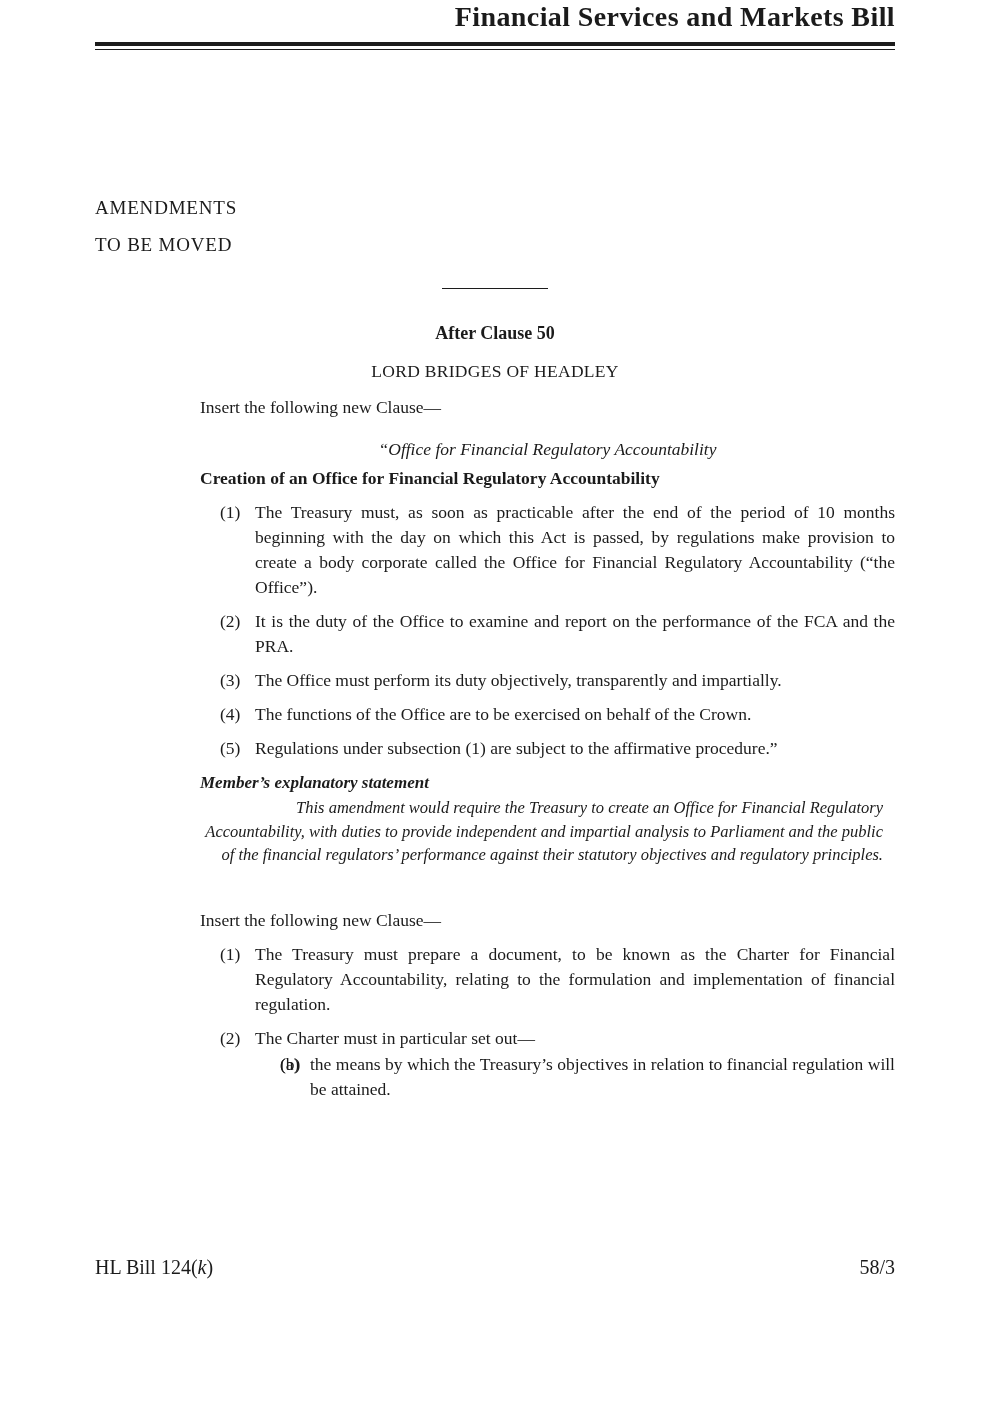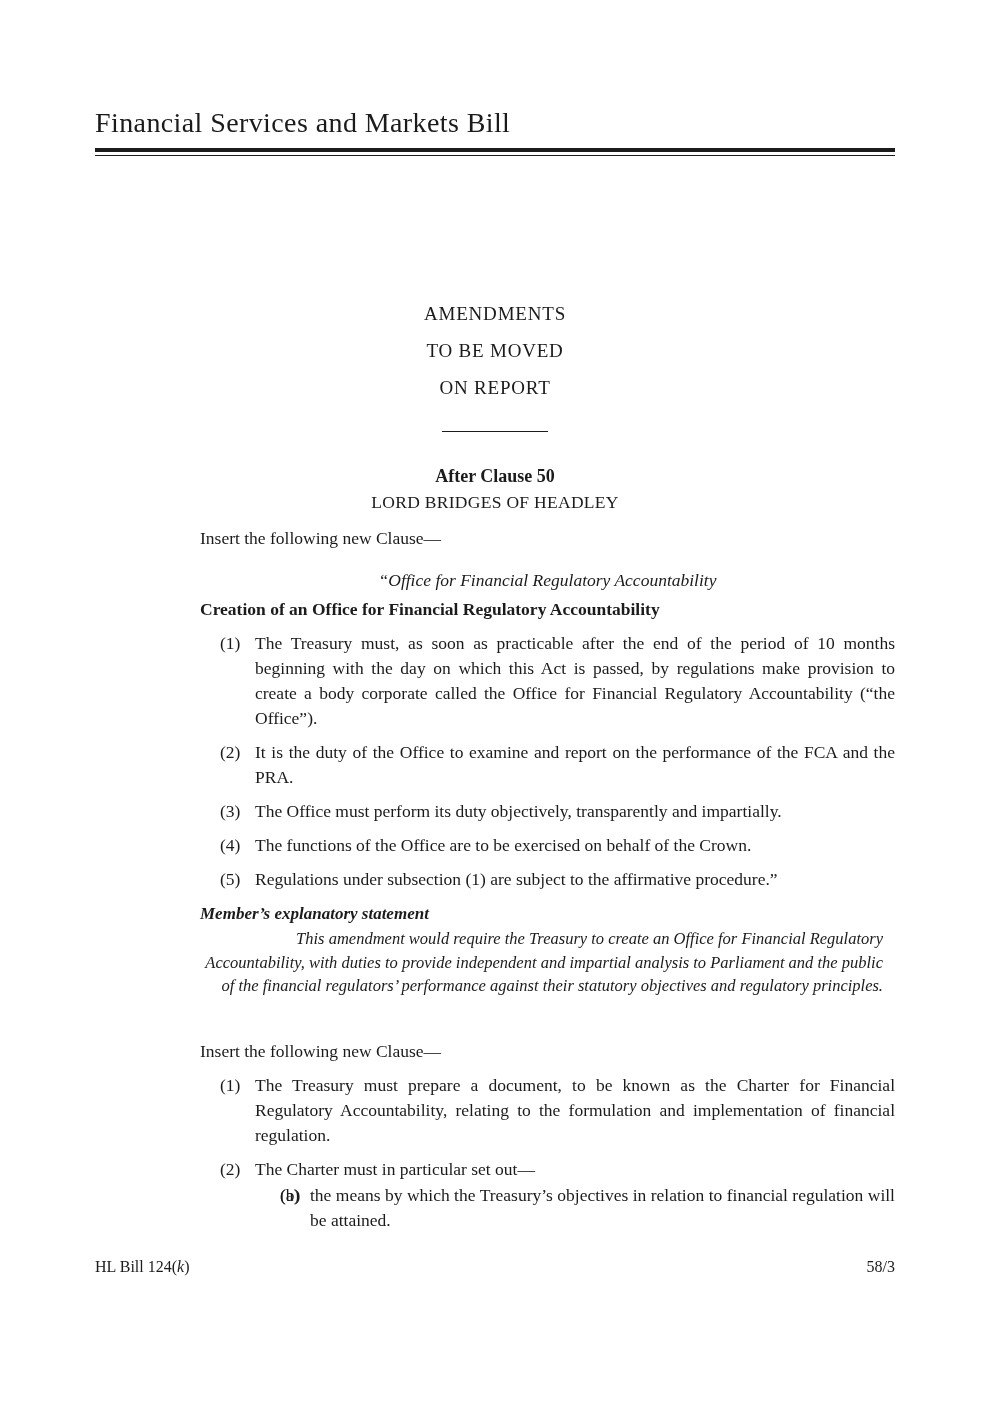--- a/index.html
+++ b/index.html
@@ -11,53 +11,51 @@
   }
   .page {
     position: relative;
     width: 991px; height: 1401px;
     background: #ffffff;
     overflow: hidden;
   }
   .header-zone { margin: 0 96px 0 95px; }
 
   .bill-title {
-    padding-top: 106px;
-    text-align: left;
+    text-align: right;
     font-size: 28px;
-    font-weight: normal;
+    font-weight: bold;
     letter-spacing: 0.4px;
     line-height: 34px;
   }
   .rule-thick { border-top: 4px solid #1c1c1c; margin-top: 8px; }
   .rule-thin  { border-top: 1.5px solid #1c1c1c; margin-top: 3px; }
 
   .amendments-block {
     margin-top: 148px;
-    text-align: center;
     font-size: 19px;
     letter-spacing: 0.8px;
   }
   .amend-line { line-height: 20px; margin-bottom: 17px; }
 
   .separator {
     width: 106px;
     border-top: 1.5px solid #1c1c1c;
     margin: 33px auto 0 auto;
   }
 
   .after-clause {
     margin-top: 33px;
     text-align: center;
     font-size: 18px;
     font-weight: bold;
     line-height: 22px;
   }
   .sponsor {
-    margin-top: 4px;
+    margin-top: 16px;
     text-align: center;
     font-size: 17.5px;
     line-height: 22px;
     letter-spacing: 0.3px;
   }
 
   .content {
     margin-left: 200px;
     margin-right: 96px;   
     font-size: 17.5px;
@@ -112,39 +110,38 @@
     line-height: 23.5px;
     text-align: right;
     padding-right: 12px;
   }
 
   .footer {
     position: absolute;
     left: 95px; right: 96px; top: 1256px;
     display: flex;
     justify-content: space-between;
-    font-size: 16px;
+    font-size: 20px;
     line-height: 22px;
   }
   .footer .it { font-style: italic; }
 </style>
 </head>
 <body>
 
 <div class="page">
 
   <div class="header-zone">
     <h1 class="bill-title">Financial Services and Markets Bill</h1>
     <div class="rule-thick"></div>
     <div class="rule-thin"></div>
 
     <div class="amendments-block">
       <div class="amend-line">AMENDMENTS</div>
       <div class="amend-line">TO BE MOVED</div>
-      <div class="amend-line">ON REPORT</div>
     </div>
 
     <div class="separator"></div>
 
     <div class="after-clause">After Clause 50</div>
     <div class="sponsor">LORD BRIDGES OF HEADLEY</div>
   </div>
 
   <div class="content first">
     <p class="instruction">Insert the following new Clause—</p>

